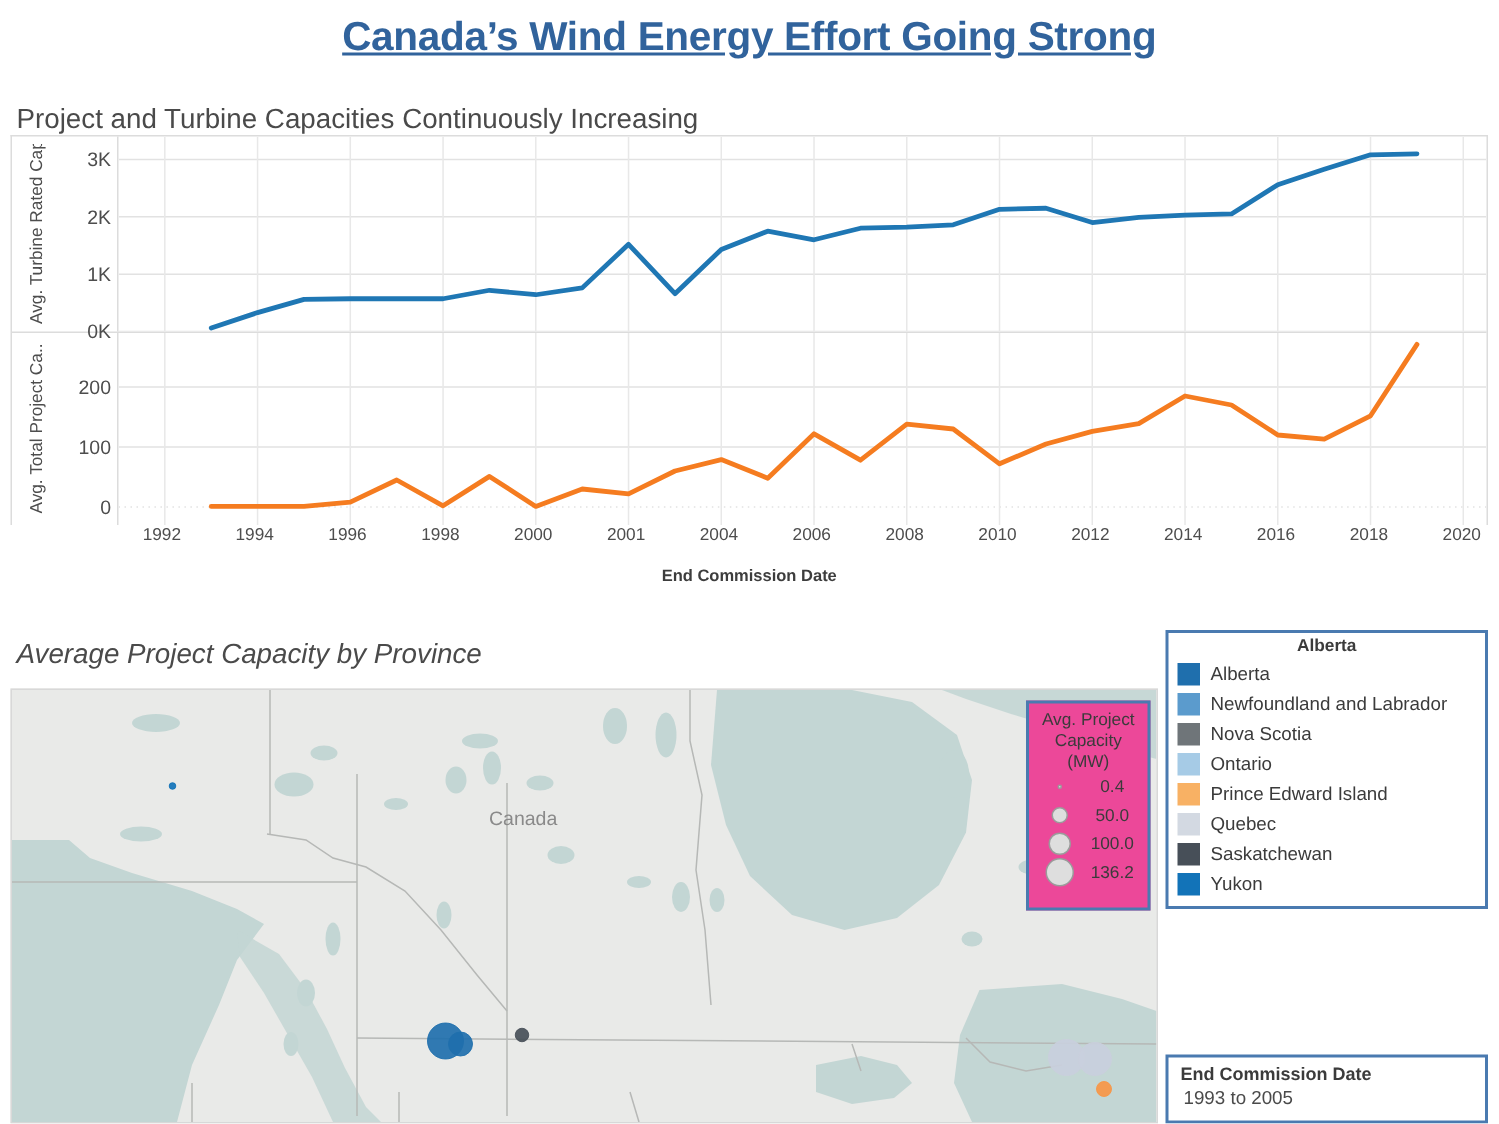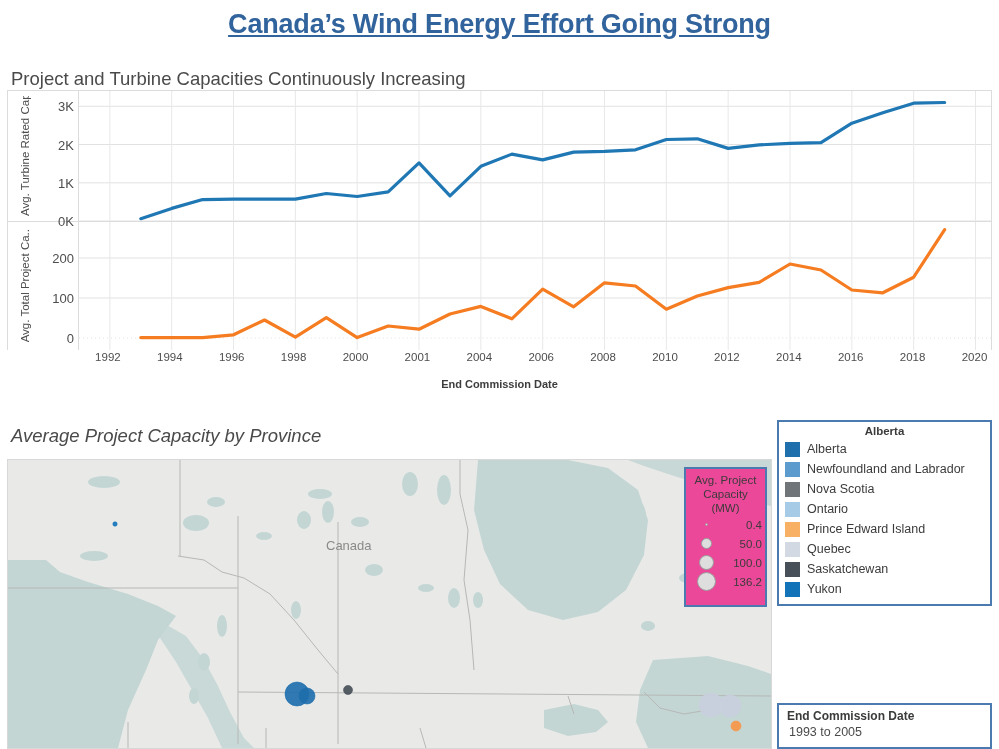--- a/index.html
+++ b/index.html
@@ -139,21 +139,21 @@
   }
   .sl-mark {
     width: 26px; display:flex; align-items:center; justify-content:center;
   }
   .sl-bubble {
     border-radius: 50%;
     background: #dedede;
     border: 1px solid #9b9b9b;
   }
   .sl-val {
-    flex: 1; text-align: right; padding-left: 2px;
+    flex: 1; text-align: center; padding-left: 2px;
     font-size: 11.5px; color: #3b3b3b;
   }
 
   
   #province-legend {
     position: absolute;
     left: 777px; top: 420px;
     width: 215px; height: 186px;
     background: #ffffff;
     border: 2px solid #4a7ab0;

